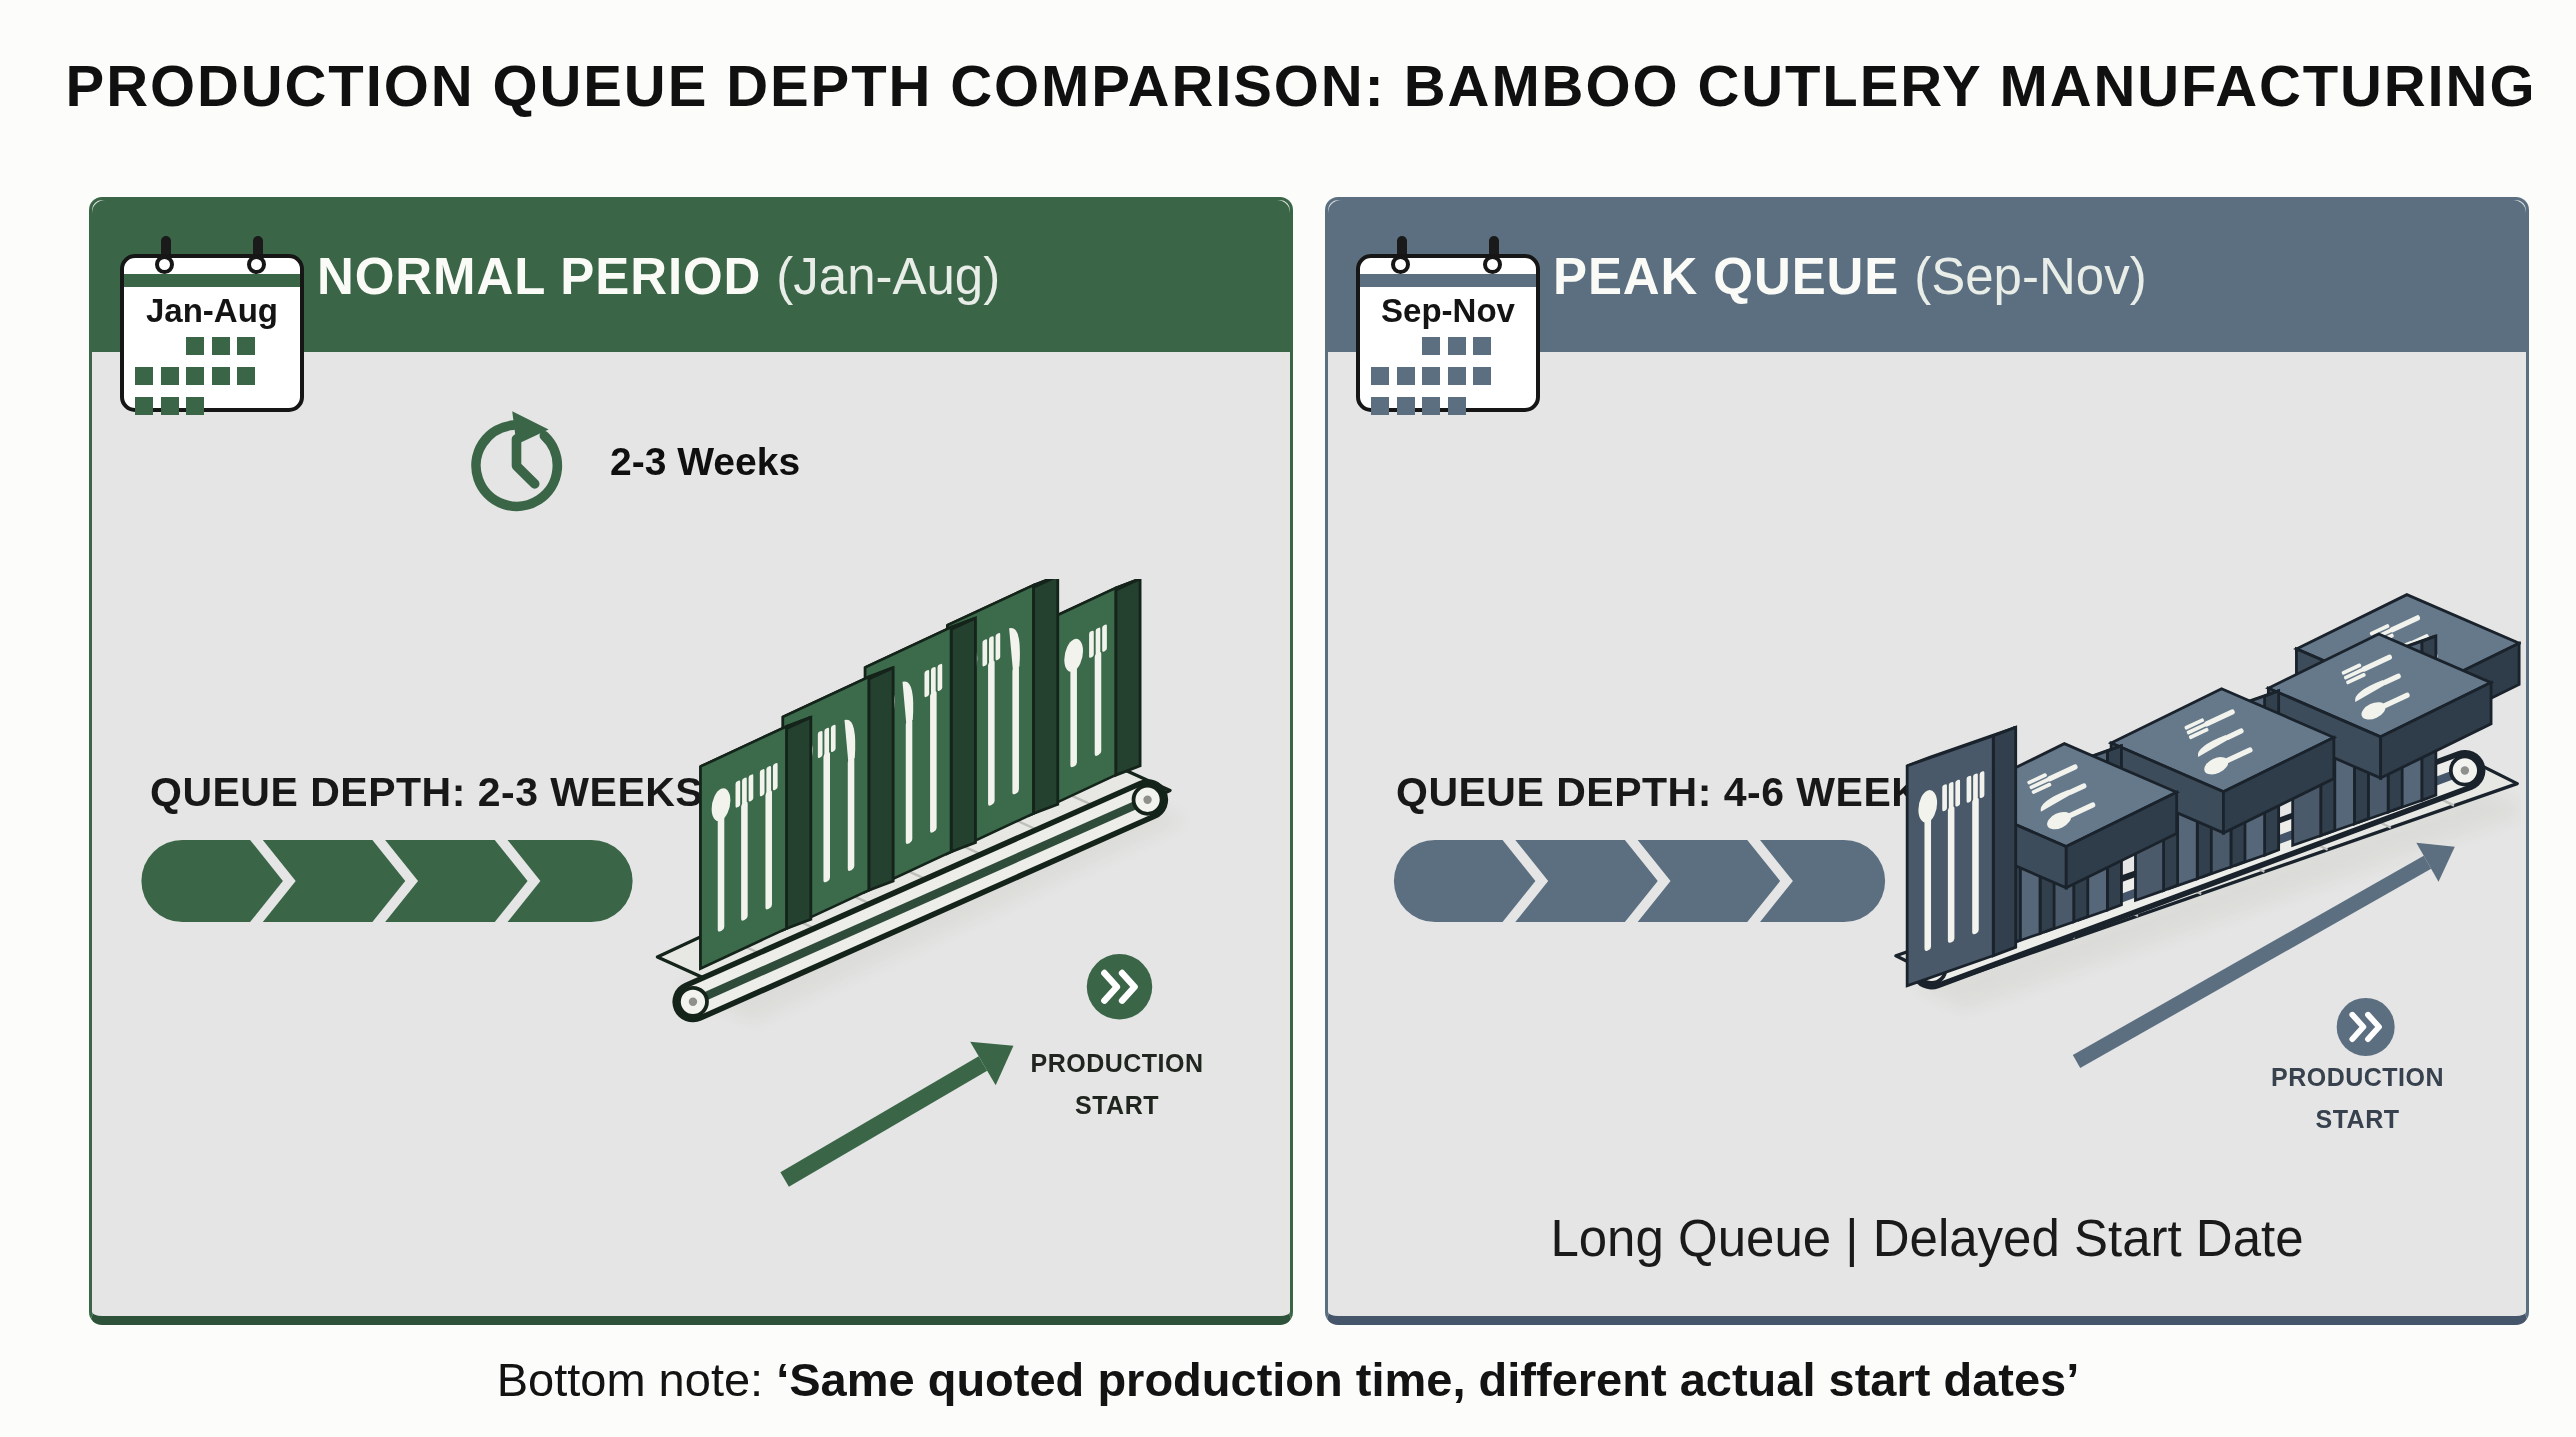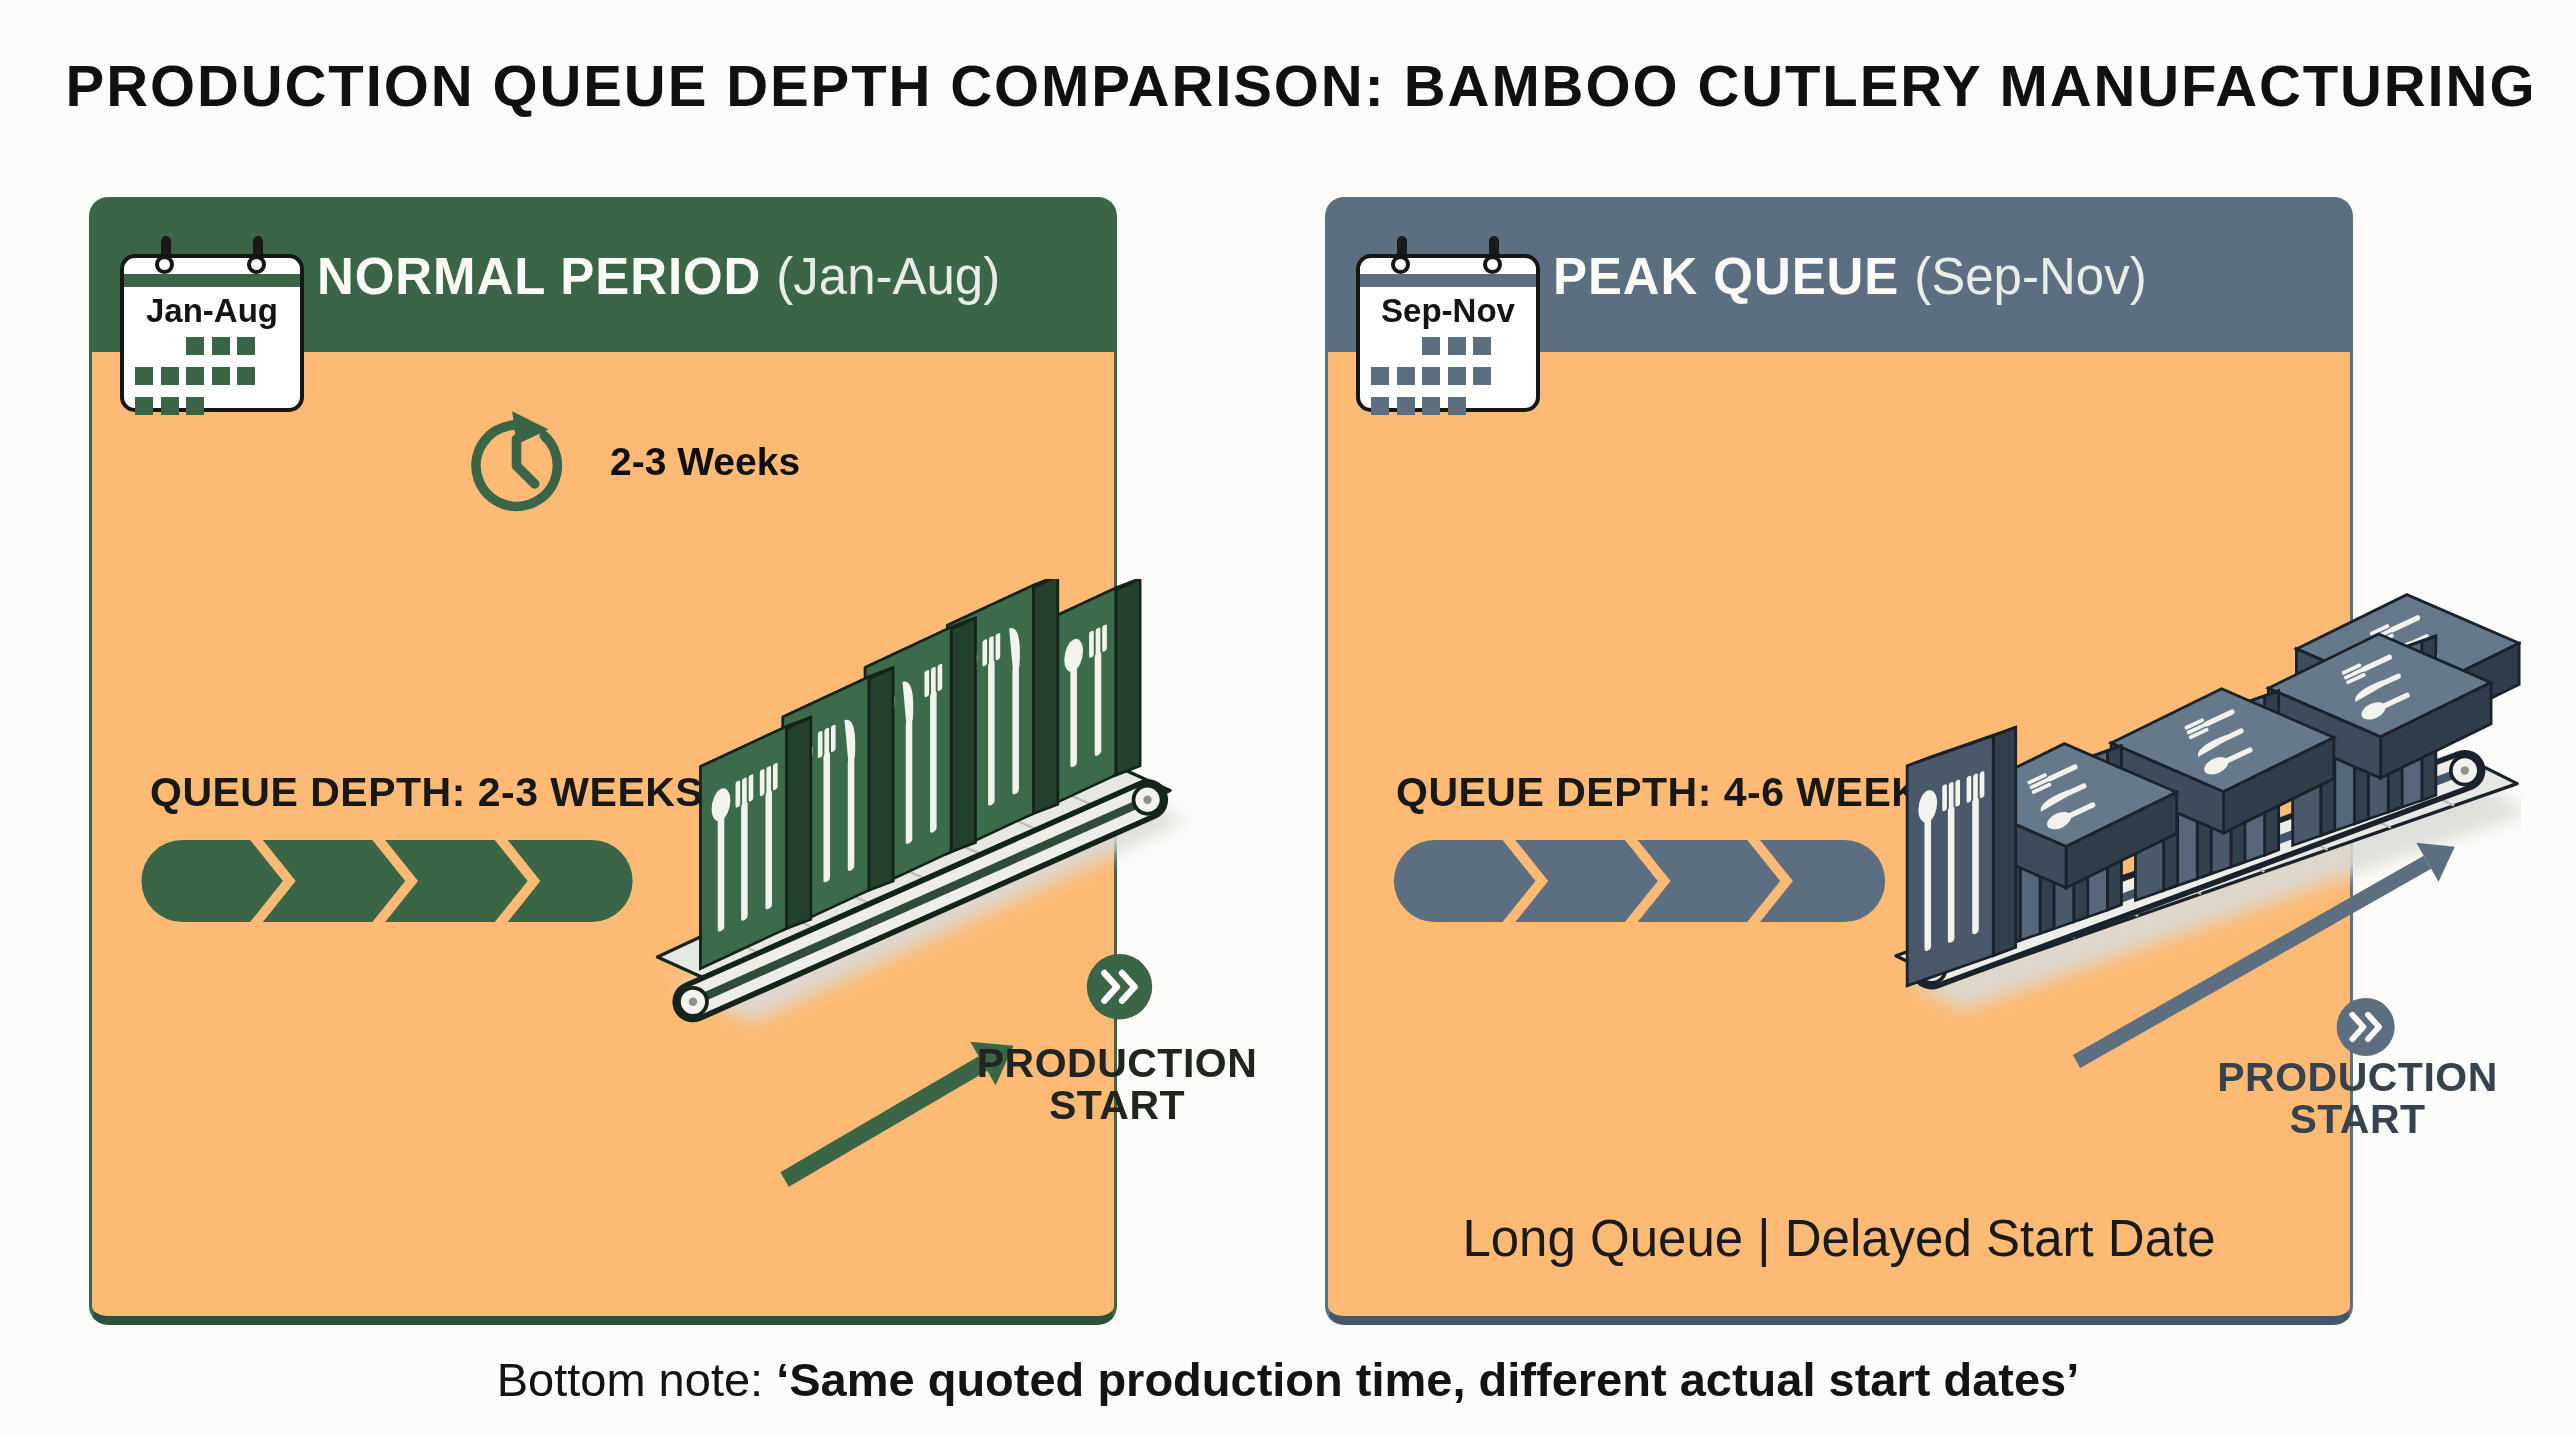--- a/index.html
+++ b/index.html
@@ -1,22 +1,22 @@
 <!DOCTYPE html>
 <html style="font-size:15px"><head>
 <meta charset="utf-8">
 <style>
   html,body{margin:0;padding:0;background:#E9E9E7;}
   .page{position:relative;width:2576px;height:1438px;background:#FCFCFA;overflow:hidden;
         font-family:"Liberation Sans",sans-serif;color:#141414;}
   .title{position:absolute;top:52px;left:0;right:0;text-align:center;
          font-size:58px;font-weight:800;letter-spacing:1.9px;color:#101010;white-space:nowrap;padding-left:26px;}
   
-  .panel{position:absolute;top:197px;width:1028px;height:1128px;background:#fdba74;
-         border-radius:19px;box-sizing:border-box;}
+  .panel{position:absolute;top:197px;width:1204px;height:1128px;background:#e5e5e5;
+         border-radius:13px;box-sizing:border-box;}
   .panel.normal{left:89px;--ac:#3A6647;--acd:#2E5239;--ink:#20261F;
                 border:3.7px solid #3A6647;border-bottom:9.4px solid #2E5239;}
   .panel.peak{left:1325px;--ac:#5C6F81;--acd:#46566A;--ink:#37424E;
               border:3.7px solid #5C6F81;border-bottom:9.4px solid #46566A;}
   .panel-header{position:absolute;left:0;right:0;top:0;height:152px;background:var(--ac);
                 border-radius:13px 13px 0 0;}
   .panel-header .ht{position:absolute;left:225px;top:0;height:152px;display:flex;
                     align-items:center;gap:15px;white-space:nowrap;}
   .ht .t1{font-size:51px;font-weight:800;color:#FAFAF7;letter-spacing:0.9px;}
   .ht .t2{font-size:51px;font-weight:400;color:#E8EDE8;}
@@ -45,21 +45,21 @@
   .queue-label{position:absolute;top:569px;font-size:41px;font-weight:800;
                letter-spacing:0.5px;color:#181818;white-space:nowrap;}
   .panel.normal .queue-label{left:58px}.panel.peak .queue-label{left:68px}
   .queue-bar{position:absolute;top:639px;color:var(--ac);}
   .panel.normal .queue-bar{left:47px;width:496px;height:84px;}
   .panel.peak .queue-bar{left:61px;width:501px;height:84px;}
   
   .scene{position:absolute;}
   #scene-normal{left:552px;top:379px;width:618px;height:608px;}
   #scene-peak{left:538px;top:314px;width:655px;height:674px;}
-  .prodstart{position:absolute;text-align:center;font-size:41px;font-weight:800;
+  .prodstart{position:absolute;text-align:center;font-size:25px;font-weight:800;
              line-height:42px;letter-spacing:0.5px;color:var(--ink);}
   .panel.normal .prodstart{left:875px;top:842px;width:300px;}
   .panel.peak .prodstart{left:889px;top:856px;width:281px;}
   .caption{position:absolute;left:0;right:0;top:1009px;text-align:center;
            font-size:51px;font-weight:400;color:#1A1A1A;white-space:nowrap;}
   
   .bottom-note{position:absolute;top:1352px;left:0;right:0;text-align:center;
                font-size:47px;color:#131313;white-space:nowrap;}
   .bottom-note .bl{font-weight:400;margin-right:13px;}
   .bottom-note .bt{font-weight:700;}

